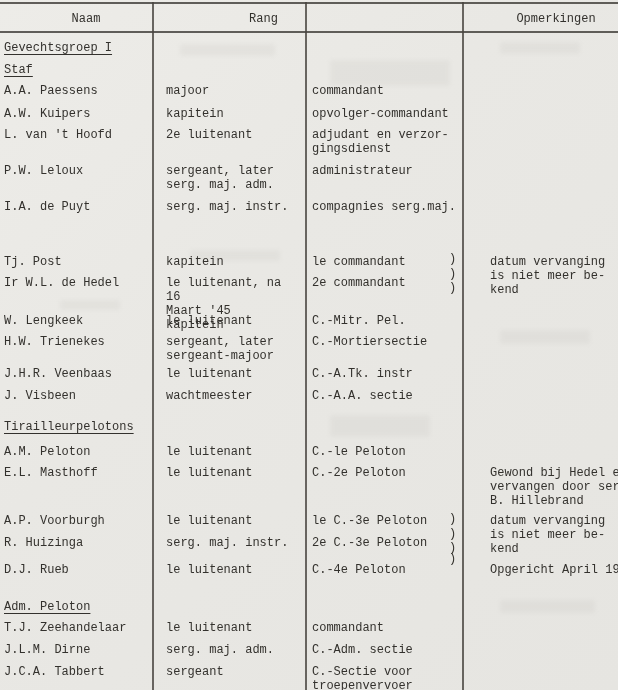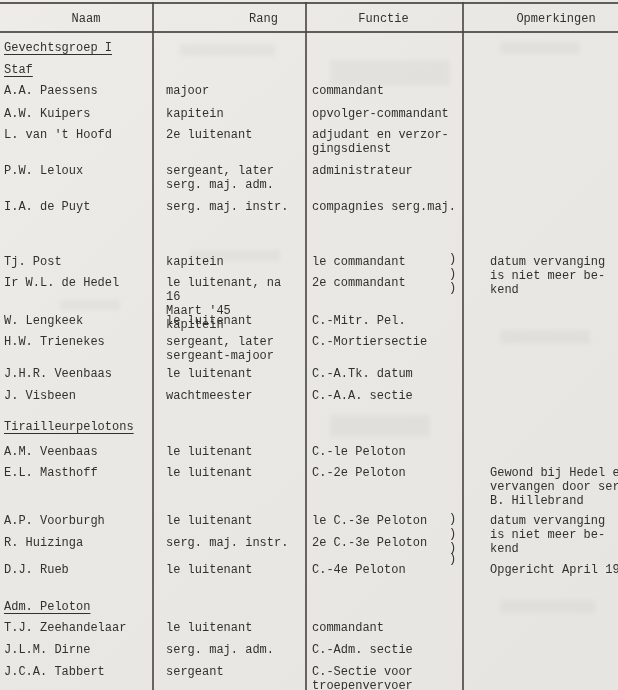--- a/index.html
+++ b/index.html
@@ -37,21 +37,20 @@
   <div class="ghost" style="left:60px;top:300px;width:60px;height:10px;"></div>
 
   <div class="hline" style="top:2px;"></div>
   <div class="hline" style="top:31px;"></div>
   <div class="vline" style="left:152px;"></div>
   <div class="vline" style="left:305px;"></div>
   <div class="vline" style="left:462px;"></div>
 
   <div class="hdr" style="left:0;width:172px;">Naam</div>
   <div class="hdr" style="left:152px;width:153px;margin-left:35px;">Rang</div>
-  <div class="hdr" style="left:305px;width:157px;">Functie</div>
   <div class="hdr" style="left:462px;width:188px;">Opmerkingen</div>
 
   <div class="sec" style="top:41px;">Gevechtsgroep I</div>
   <div class="sec" style="top:63px;">Staf</div>
   <div class="sec" style="top:420px;">Tirailleurpelotons</div>
   <div class="sec" style="top:600px;">Adm. Peloton</div>
 
   <div class="row" style="top:84px;">
     <div class="c name">A.A. Paessens</div>
     <div class="c rang">majoor</div>
@@ -100,29 +99,29 @@
   </div>
   <div class="row" style="top:335px;">
     <div class="c name">H.W. Trienekes</div>
     <div class="c rang">sergeant, later
 sergeant-majoor</div>
     <div class="c fun">C.-Mortiersectie</div>
   </div>
   <div class="row" style="top:367px;">
     <div class="c name">J.H.R. Veenbaas</div>
     <div class="c rang">le luitenant</div>
-    <div class="c fun">C.-A.Tk. datum</div>
+    <div class="c fun">C.-A.Tk. instr</div>
   </div>
   <div class="row" style="top:389px;">
     <div class="c name">J. Visbeen</div>
     <div class="c rang">wachtmeester</div>
     <div class="c fun">C.-A.A. sectie</div>
   </div>
   <div class="row" style="top:445px;">
-    <div class="c name">A.M. Veenbaas</div>
+    <div class="c name">A.M. Peloton</div>
     <div class="c rang">le luitenant</div>
     <div class="c fun">C.-le Peloton</div>
   </div>
   <div class="row" style="top:466px;">
     <div class="c name">E.L. Masthoff</div>
     <div class="c rang">le luitenant</div>
     <div class="c fun">C.-2e Peloton</div>
     <div class="c opm">Gewond bij Hedel en
 vervangen door serg.
 B. Hillebrand</div>

